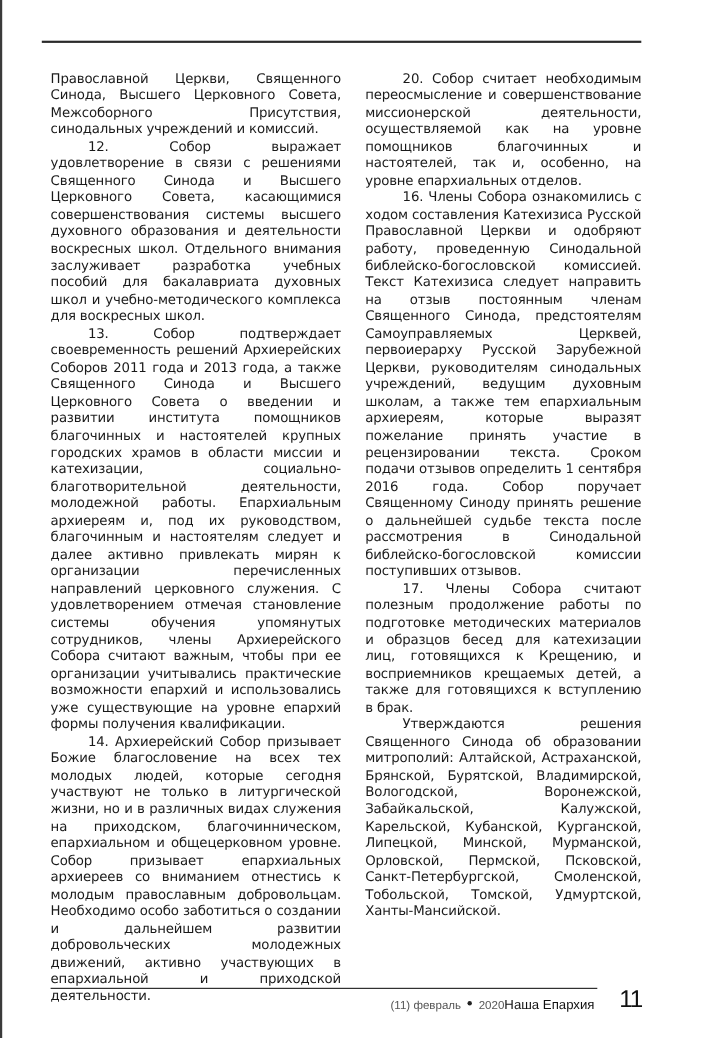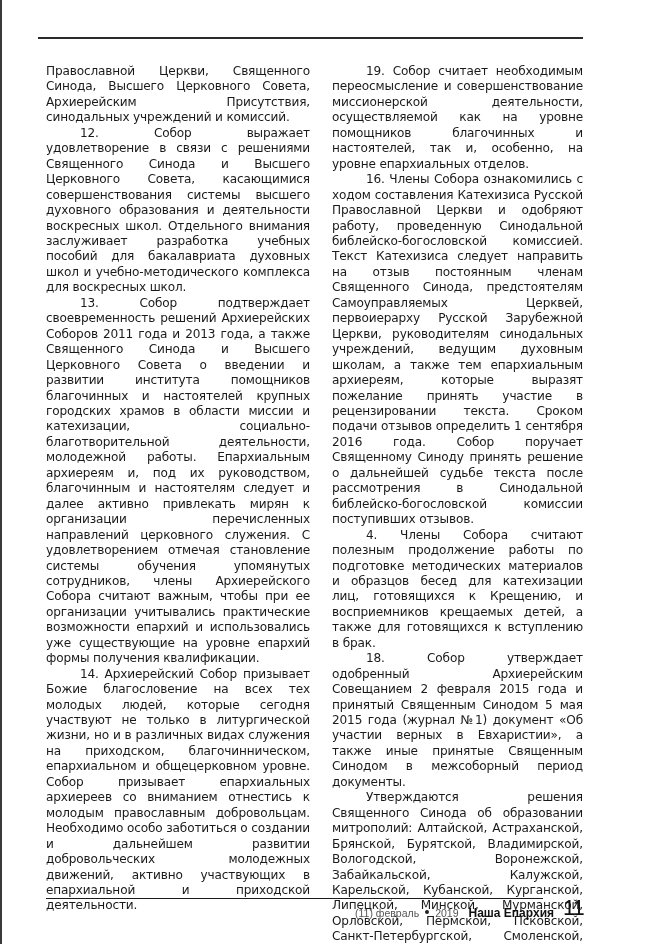--- a/index.html
+++ b/index.html
@@ -11,42 +11,41 @@
   .top-rule { position:absolute; left:38px; top:37px; width:545px; height:2px; background:#2a2a2a; }
   .bottom-rule { position:absolute; left:46px; top:898px; width:497px; height:1px; background:#1a1a1a; }
   .col { position:absolute; top:64px; font-size:12.1px; line-height:15.45px; text-align:justify; letter-spacing:-0.15px; }
   .col-left { left:46px; width:264px; }
   .col-right { left:332px; width:251px; }
   .col p { margin:0; text-indent:0; }
   .col p.ind { text-indent:34px; }
   .footer { position:absolute; top:906px; left:355px; font-size:11px; color:#555; white-space:nowrap; font-family:"Liberation Sans Narrow","Liberation Sans", sans-serif; }
   .footer .issue { color:#555; font-size:10.5px; }
   .footer .dot { display:inline-block; width:4px; height:4px; background:#222; border-radius:50%; margin:0 6px; vertical-align:3px; }
-  .footer .mag { font-weight:bold; color:#111; font-size:12px; margin-left:10px; font-family:"Liberation Sans", sans-serif; }
+  .footer .mag { font-weight:normal; color:#111; font-size:12px; font-family:"Liberation Sans", sans-serif; }
   .page-num { position:absolute; left:563px; top:895px; font-size:22px; color:#111; font-family:"Liberation Sans", sans-serif; letter-spacing:-1px;text-align:right; }
 </style>
 </head>
 <body>
 
 <div class="left-border"></div>
 <div class="top-rule"></div>
 
 <div class="col col-left">
-  <p>Православной Церкви, Священного Синода, Высшего Церковного Совета, Архиерейским Присутствия, синодальных учреждений и комиссий.</p>
+  <p>Православной Церкви, Священного Синода, Высшего Церковного Совета, Межсоборного Присутствия, синодальных учреждений и комиссий.</p>
   <p class="ind">12. Собор выражает удовлетворение в связи с решениями Священного Синода и Высшего Церковного Совета, касающимися совершенствования системы высшего духовного образования и деятельности воскресных школ. Отдельного внимания заслуживает разработка учебных пособий для бакалавриата духовных школ и учебно-методического комплекса для воскресных школ.</p>
   <p class="ind">13. Собор подтверждает своевременность решений Архиерейских Соборов 2011 года и 2013 года, а также Священного Синода и Высшего Церковного Совета о введении и развитии института помощников благочинных и настоятелей крупных городских храмов в области миссии и катехизации, социально-благотворительной деятельности, молодежной работы. Епархиальным архиереям и, под их руководством, благочинным и настоятелям следует и далее активно привлекать мирян к организации перечисленных направлений церковного служения. С удовлетворением отмечая становление системы обучения упомянутых сотрудников, члены Архиерейского Собора считают важным, чтобы при ее организации учитывались практические возможности епархий и использовались уже существующие на уровне епархий формы получения квалификации.</p>
   <p class="ind">14. Архиерейский Собор призывает Божие благословение на всех тех молодых людей, которые сегодня участвуют не только в литургической жизни, но и в различных видах служения на приходском, благочинническом, епархиальном и общецерковном уровне. Собор призывает епархиальных архиереев со вниманием отнестись к молодым православным добровольцам. Необходимо особо заботиться о создании и дальнейшем развитии добровольческих молодежных движений, активно участвующих в епархиальной и приходской деятельности.</p>
 </div>
 
 <div class="col col-right">
-  <p class="ind">19. Собор считает необходимым переосмысление и совершенствование миссионерской деятельности, осуществляемой как на уровне помощников благочинных и настоятелей, так и, особенно, на уровне епархиальных отделов.</p>
+  <p class="ind">20. Собор считает необходимым переосмысление и совершенствование миссионерской деятельности, осуществляемой как на уровне помощников благочинных и настоятелей, так и, особенно, на уровне епархиальных отделов.</p>
   <p class="ind">16. Члены Собора ознакомились с ходом составления Катехизиса Русской Православной Церкви и одобряют работу, проведенную Синодальной библейско-богословской комиссией. Текст Катехизиса следует направить на отзыв постоянным членам Священного Синода, предстоятелям Самоуправляемых Церквей, первоиерарху Русской Зарубежной Церкви, руководителям синодальных учреждений, ведущим духовным школам, а также тем епархиальным архиереям, которые выразят пожелание принять участие в рецензировании текста. Сроком подачи отзывов определить 1 сентября 2016 года. Собор поручает Священному Синоду принять решение о дальнейшей судьбе текста после рассмотрения в Синодальной библейско-богословской комиссии поступивших отзывов.</p>
-  <p class="ind">4. Члены Собора считают полезным продолжение работы по подготовке методических материалов и образцов бесед для катехизации лиц, готовящихся к Крещению, и восприемников крещаемых детей, а также для готовящихся к вступлению в брак.</p>
-  <p class="ind">18. Собор утверждает одобренный Архиерейским Совещанием 2 февраля 2015 года и принятый Священным Синодом 5 мая 2015 года (журнал №1) документ «Об участии верных в Евхаристии», а также иные принятые Священным Синодом в межсоборный период документы.</p>
+  <p class="ind">17. Члены Собора считают полезным продолжение работы по подготовке методических материалов и образцов бесед для катехизации лиц, готовящихся к Крещению, и восприемников крещаемых детей, а также для готовящихся к вступлению в брак.</p>
   <p class="ind">Утверждаются решения Священного Синода об образовании митрополий: Алтайской, Астраханской, Брянской, Бурятской, Владимирской, Вологодской, Воронежской, Забайкальской, Калужской, Карельской, Кубанской, Курганской, Липецкой, Минской, Мурманской, Орловской, Пермской, Псковской, Санкт-Петербургской, Смоленской, Тобольской, Томской, Удмуртской, Ханты-Мансийской.</p>
 </div>
 
 <div class="bottom-rule"></div>
 
 <div class="footer">
-  <span class="issue">(11) февраль</span><span class="dot"></span><span class="issue">2019</span><span class="mag">Наша Епархия</span>
+  <span class="issue">(11) февраль</span><span class="dot"></span><span class="issue">2020</span><span class="mag">Наша Епархия</span>
 </div>
 <div class="page-num">11</div>
 
 </body></html>

